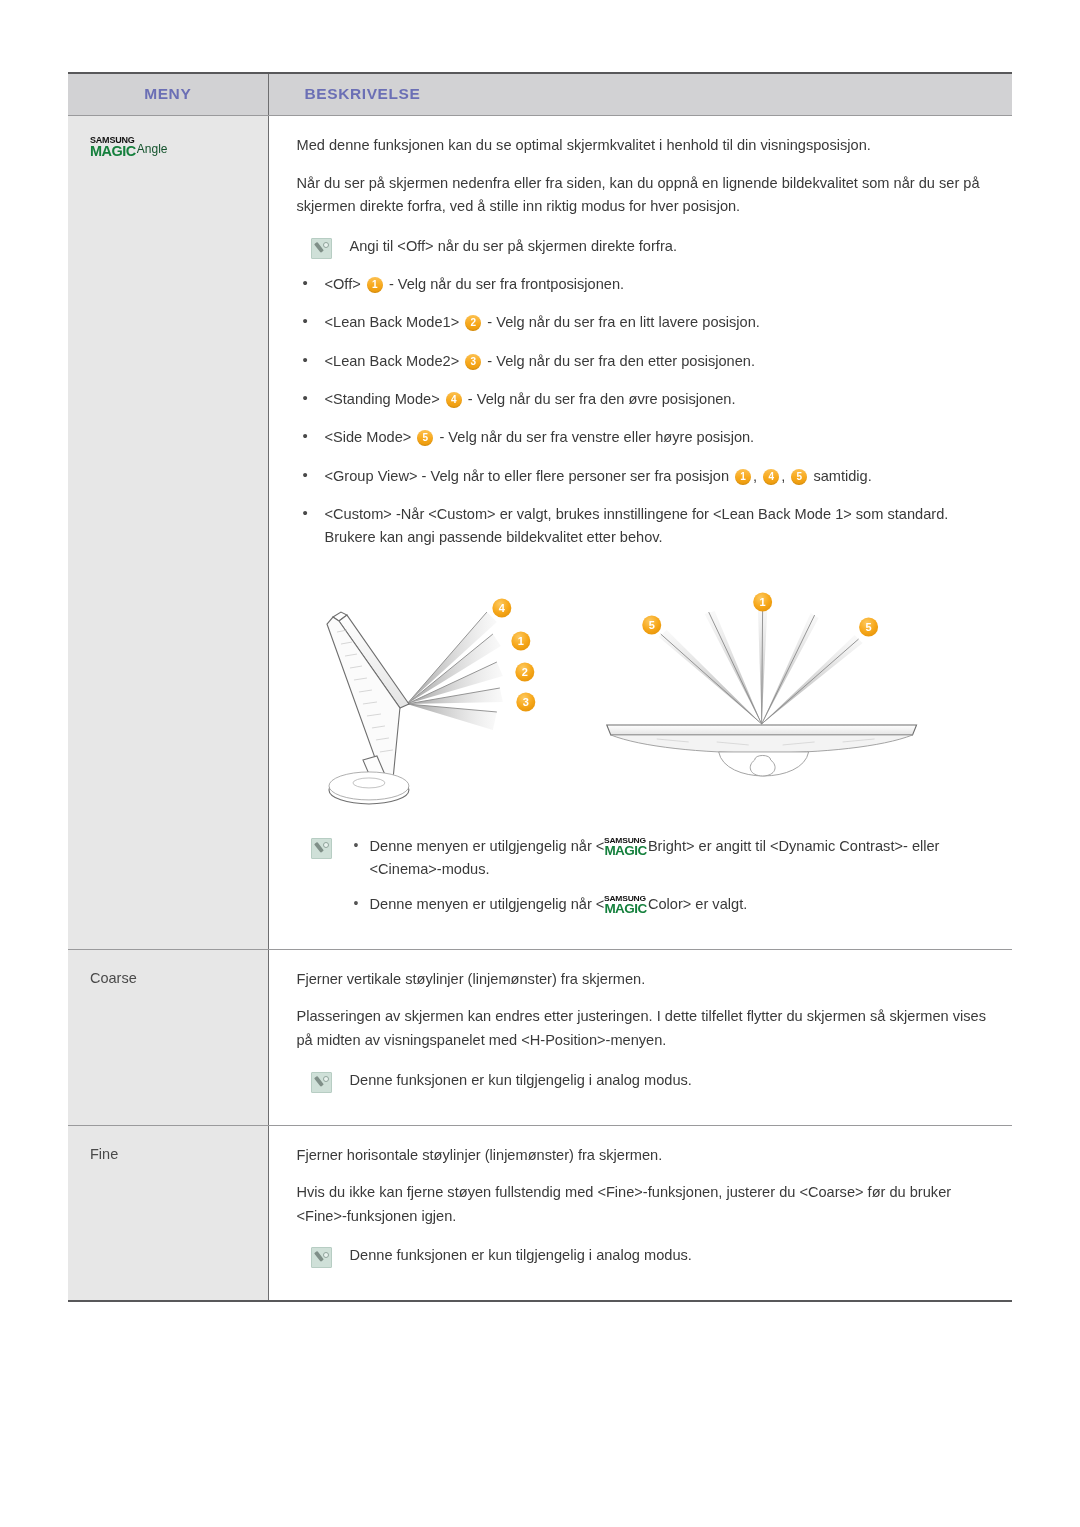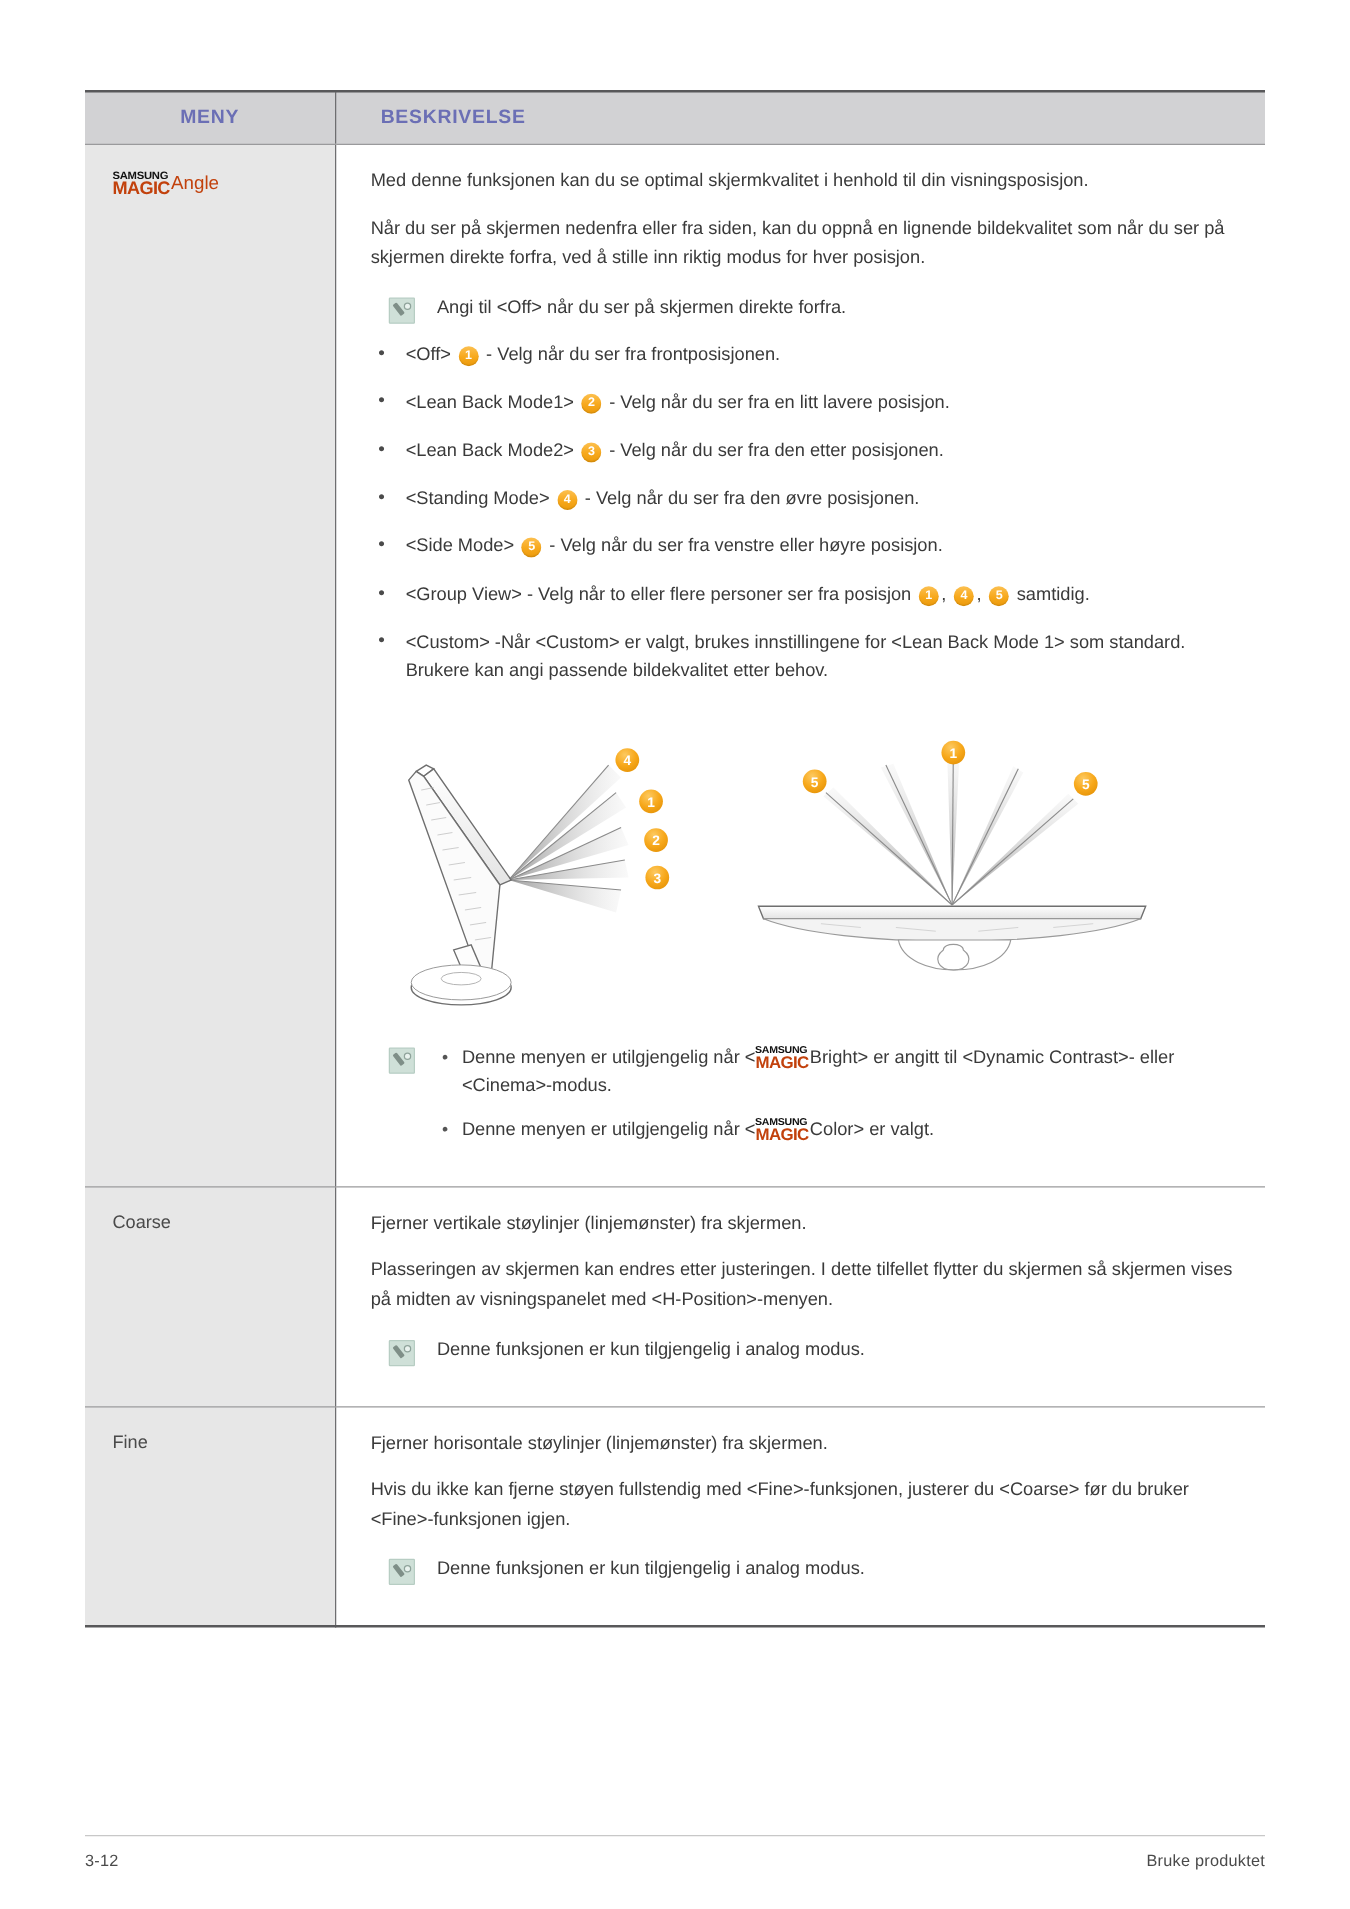--- a/index.html
+++ b/index.html
@@ -96,32 +96,32 @@
     color: #111111;
     transform: scaleX(1.06);
     transform-origin: left center;
   }
   .sm-logo .sm-bot {
     display: block;
     font-family: "Liberation Sans", sans-serif;
     font-weight: bold;
     font-size: 14.5px;
     letter-spacing: -0.5px;
-    color: #c2410c;
+    color: #15803d;
     margin-top: -1px;
   }
   .sm-logo.inline {
     vertical-align: -4px;
   }
   .sm-logo.inline .sm-top { font-size: 8px; }
   .sm-logo.inline .sm-bot { font-size: 13.5px; }
 
   .menu-label-angle {
-    color: #c2410c;
-    font-size: 15px;
+    color: #14532d;
+    font-size: 12px;
     vertical-align: 1px;
   }
 
   
   p.para {
     margin: 0 0 14px 0;
   }
   p.para:last-child { margin-bottom: 0; }
 
   
@@ -475,18 +475,14 @@
           <div class="note-row">
             <span class="note-icon"></span>
             <span class="note-text">Denne funksjonen er kun tilgjengelig i analog modus.</span>
           </div>
         </td>
       </tr>
 
     </tbody>
   </table>
 
-  <div class="footer">
-    <span class="pg">3-12</span>
-    <span class="sec">Bruke produktet</span>
-  </div>
 
 </div>
 
 </body></html>

